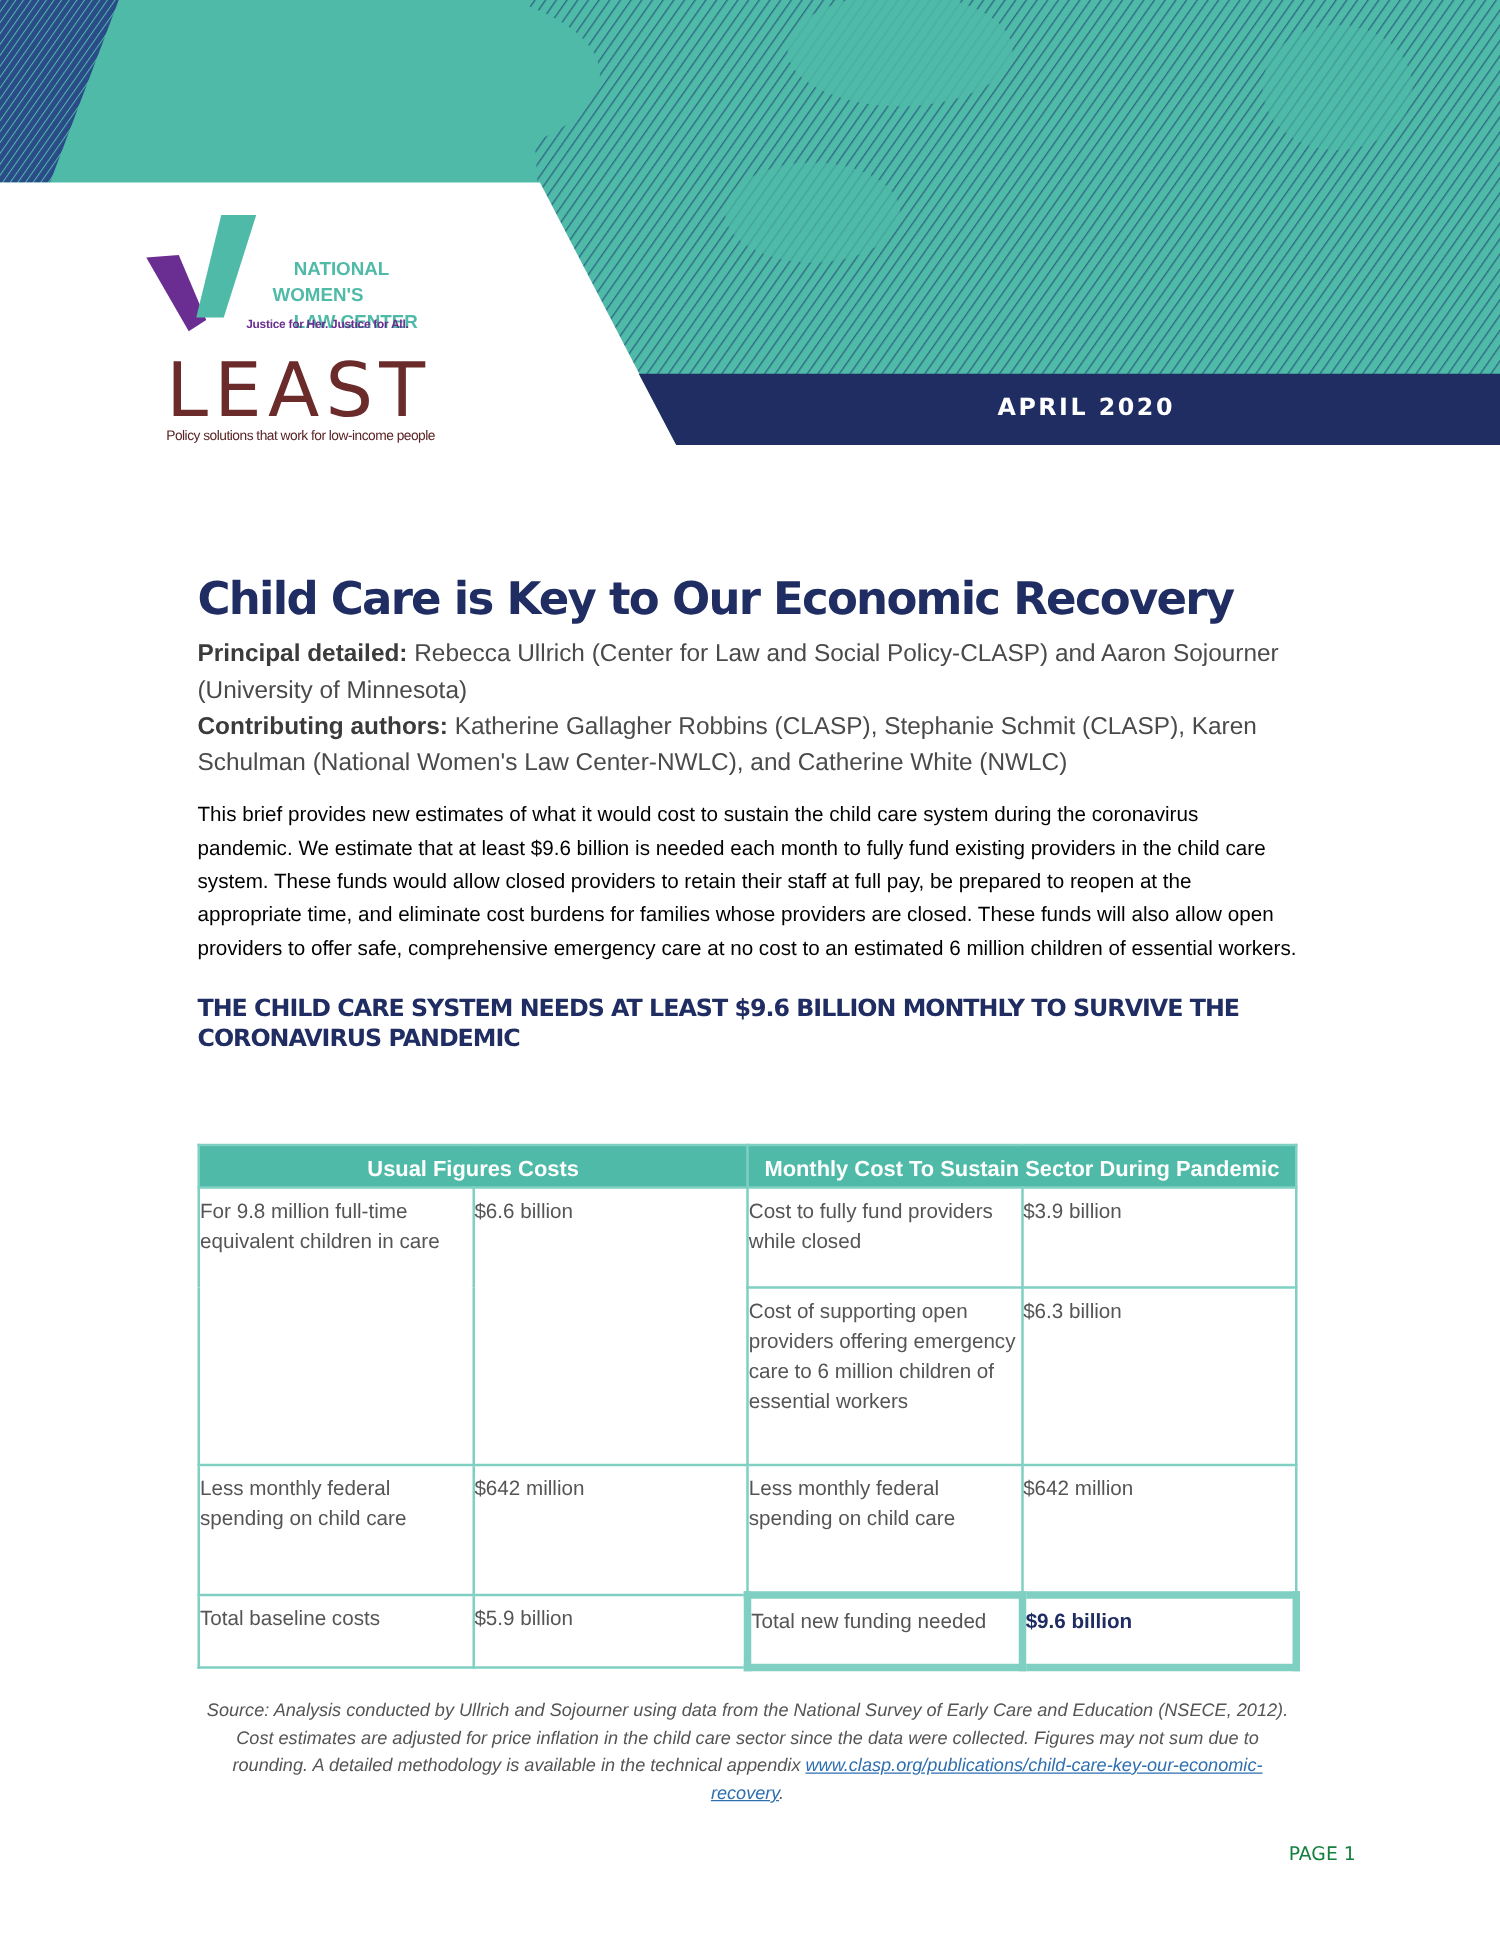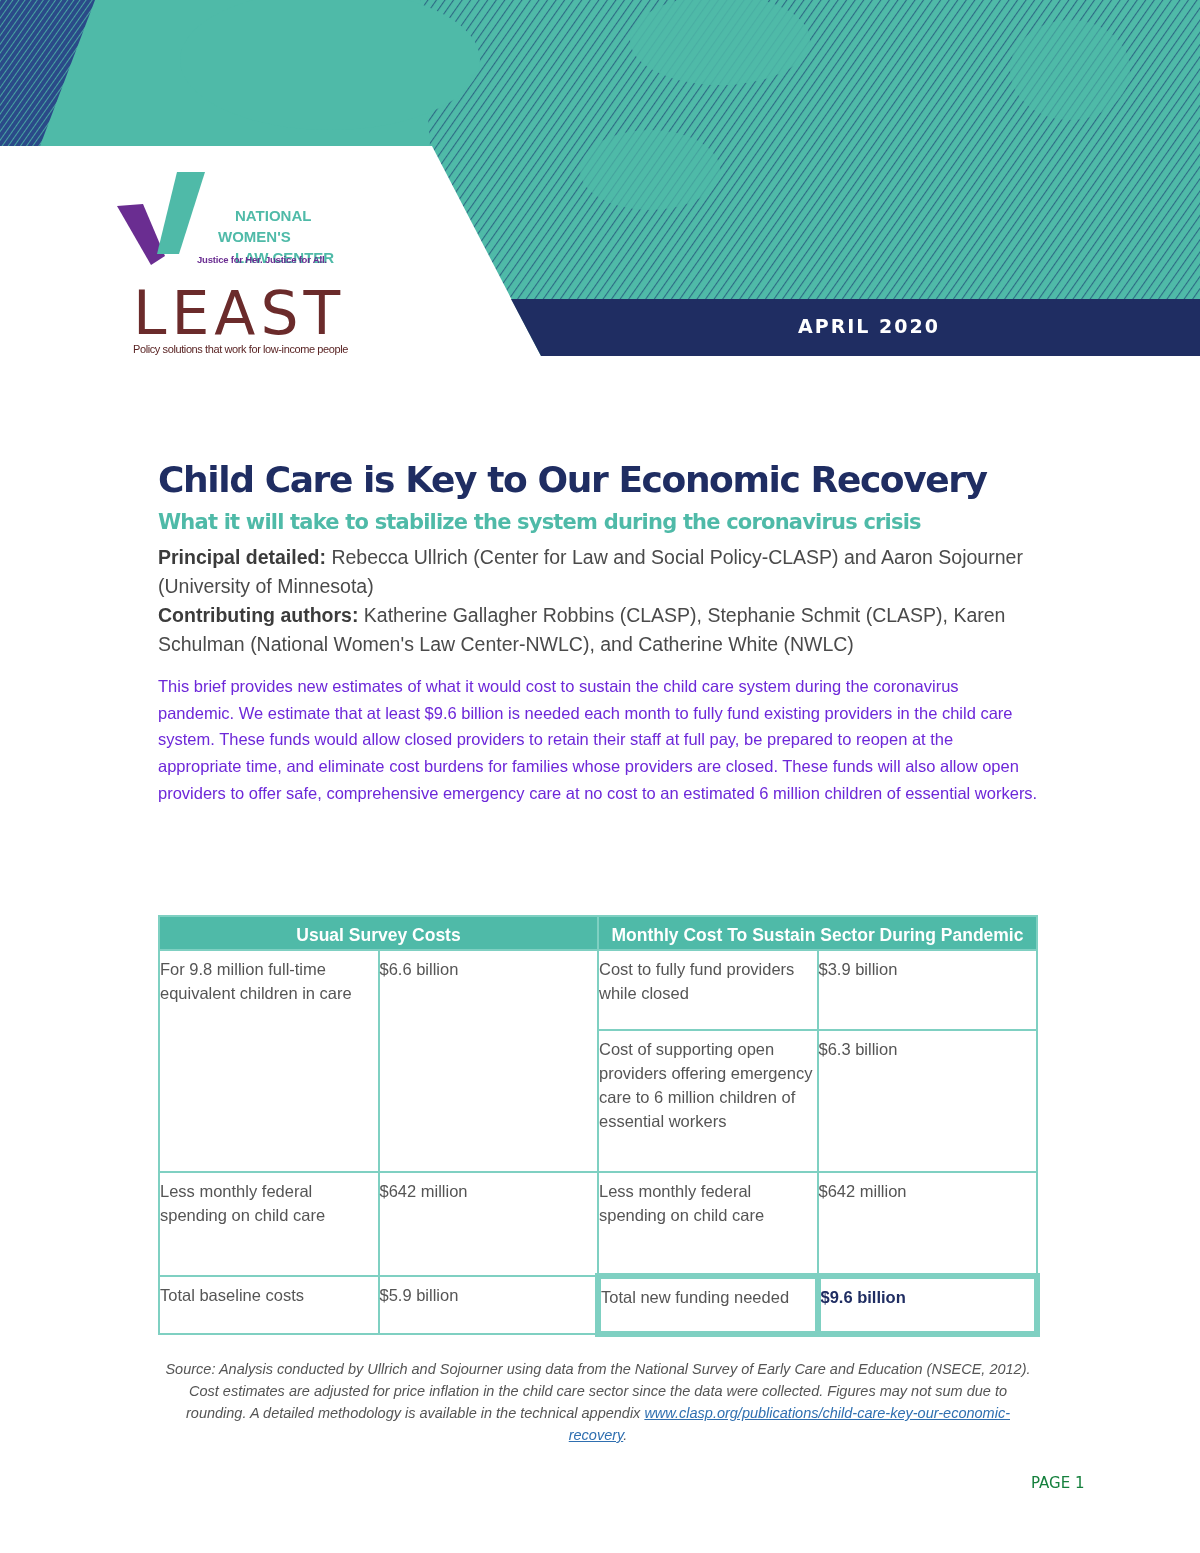--- a/index.html
+++ b/index.html
@@ -28,21 +28,21 @@
                letter-spacing: -0.4px; white-space: nowrap; }
 
   
   .content { position: absolute; left: 158px; top: 455px; width: 880px; }
   .title { font-family: "DejaVu Sans", sans-serif; font-weight: bold; font-size: 36px; color: #1f2d62;
            letter-spacing: -1.4px; margin: 0; line-height: 50px; white-space: nowrap; }
   .subtitle { font-family: "DejaVu Sans", sans-serif; font-weight: bold; font-size: 21px; color: #4fbaa8;
               letter-spacing: -0.8px; margin: 0; line-height: 34px; white-space: nowrap; }
   .authors { font-size: 19.5px; line-height: 29px; color: #4a4a4a; margin-top: 4px; }
   .authors b { color: #3b3b3b; font-weight: bold; }
-  .intro { font-size: 16.5px; line-height: 26.7px; color: #6d28d9; margin-top: 14px; }
+  .intro { font-size: 16.5px; line-height: 26.7px; color: #000000; margin-top: 14px; }
 
   .section-head { font-family: "DejaVu Sans", sans-serif; font-weight: bold; font-size: 19px;
                   color: #1f2d62; letter-spacing: -0.8px; line-height: 24px; margin-top: 22px; }
 
   
   .cost-table { position: absolute; left: 158px; top: 915px; width: 882px; border-collapse: collapse;
                 font-size: 16.5px; color: #555; }
   .cost-table th { background: #4fbaa8; color: #ffffff; font-weight: bold; font-size: 17.5px;
                    line-height: 20px; padding: 8px 6px 4px 6px; border: 2px solid #7fd0c2; text-align: center; }
   .cost-table td { border: 2px solid #7fd0c2; vertical-align: top; padding: 6px 0; line-height: 24px; }
@@ -100,44 +100,44 @@
   <div class="l2">WOMEN'S</div>
   <div class="l3">LAW CENTER</div>
 </div>
 <div class="nwlc-tag">Justice for Her. Justice for All.</div>
 
 <div class="clasp-word">LEAST</div>
 <div class="clasp-tag">Policy solutions that work for low-income people</div>
 
 <div class="content">
   <h1 class="title">Child Care is Key to Our Economic Recovery</h1>
-  <h2 class="subtitle">What it will take to stabilize the system during the coronavirus crisis</h2>
   <div class="authors">
     <div>
       <b>Principal detailed:</b>
       <span>Rebecca Ullrich (Center for Law and Social Policy-CLASP) and Aaron Sojourner (University of Minnesota)</span>
     </div>
     <div>
       <b>Contributing authors:</b>
       <span>Katherine Gallagher Robbins (CLASP), Stephanie Schmit (CLASP), Karen Schulman (National Women's Law Center-NWLC), and Catherine White (NWLC)</span>
     </div>
   </div>
   <p class="intro">This brief provides new estimates of what it would cost to sustain the child care system during the coronavirus pandemic. We estimate that at least $9.6 billion is needed each month to fully fund existing providers in the child care system. These funds would allow closed providers to retain their staff at full pay, be prepared to reopen at the appropriate time, and eliminate cost burdens for families whose providers are closed. These funds will also allow open providers to offer safe, comprehensive emergency care at no cost to an estimated 6 million children of essential workers.</p>
+  <div class="section-head">THE CHILD CARE SYSTEM NEEDS AT LEAST $9.6 BILLION MONTHLY TO SURVIVE THE CORONAVIRUS PANDEMIC</div>
 </div>
 
 <table class="cost-table">
   <colgroup>
       <col class="col-a">
       <col class="col-b">
       <col class="col-c">
       <col class="col-d">
     </colgroup>
   <thead>
     <tr>
-      <th colspan="2">Usual Survey Costs</th>
+      <th colspan="2">Usual Figures Costs</th>
       <th colspan="2">Monthly Cost To Sustain Sector During Pandemic</th>
     </tr>
   </thead>
   <tbody>
     <tr style="height:80px;">
       <td rowspan="2">For 9.8 million full-time equivalent children in care</td>
       <td rowspan="2">$6.6 billion</td>
       <td>Cost to fully fund providers while closed</td>
       <td>$3.9 billion</td>
     </tr>

